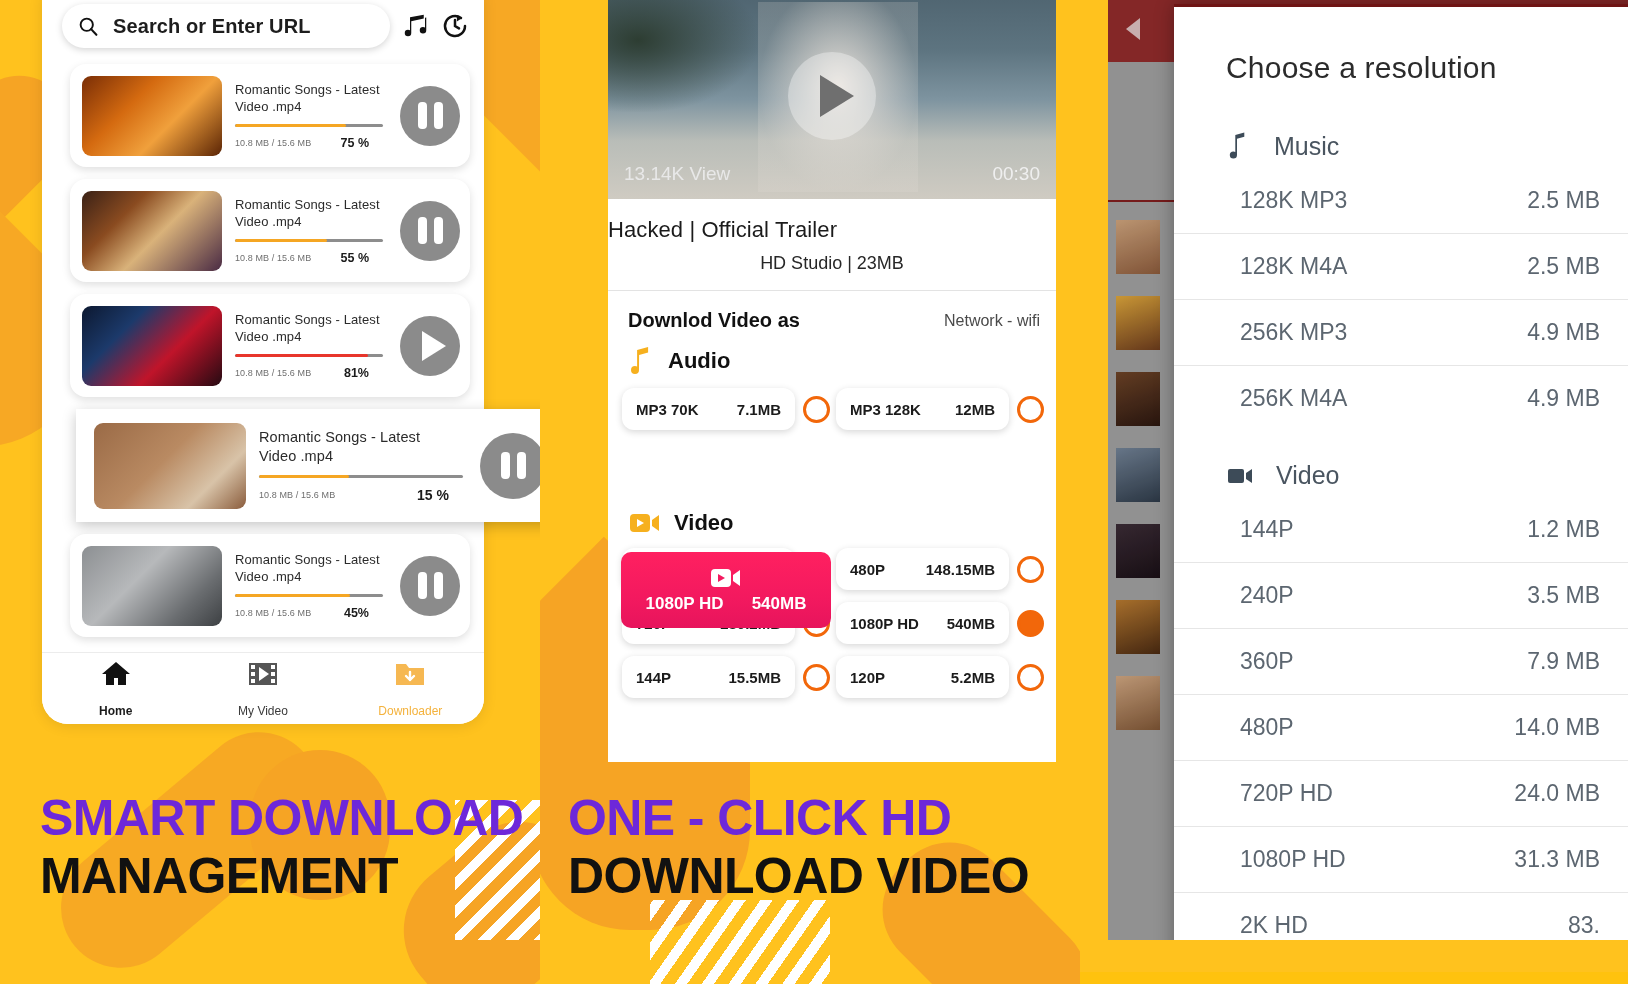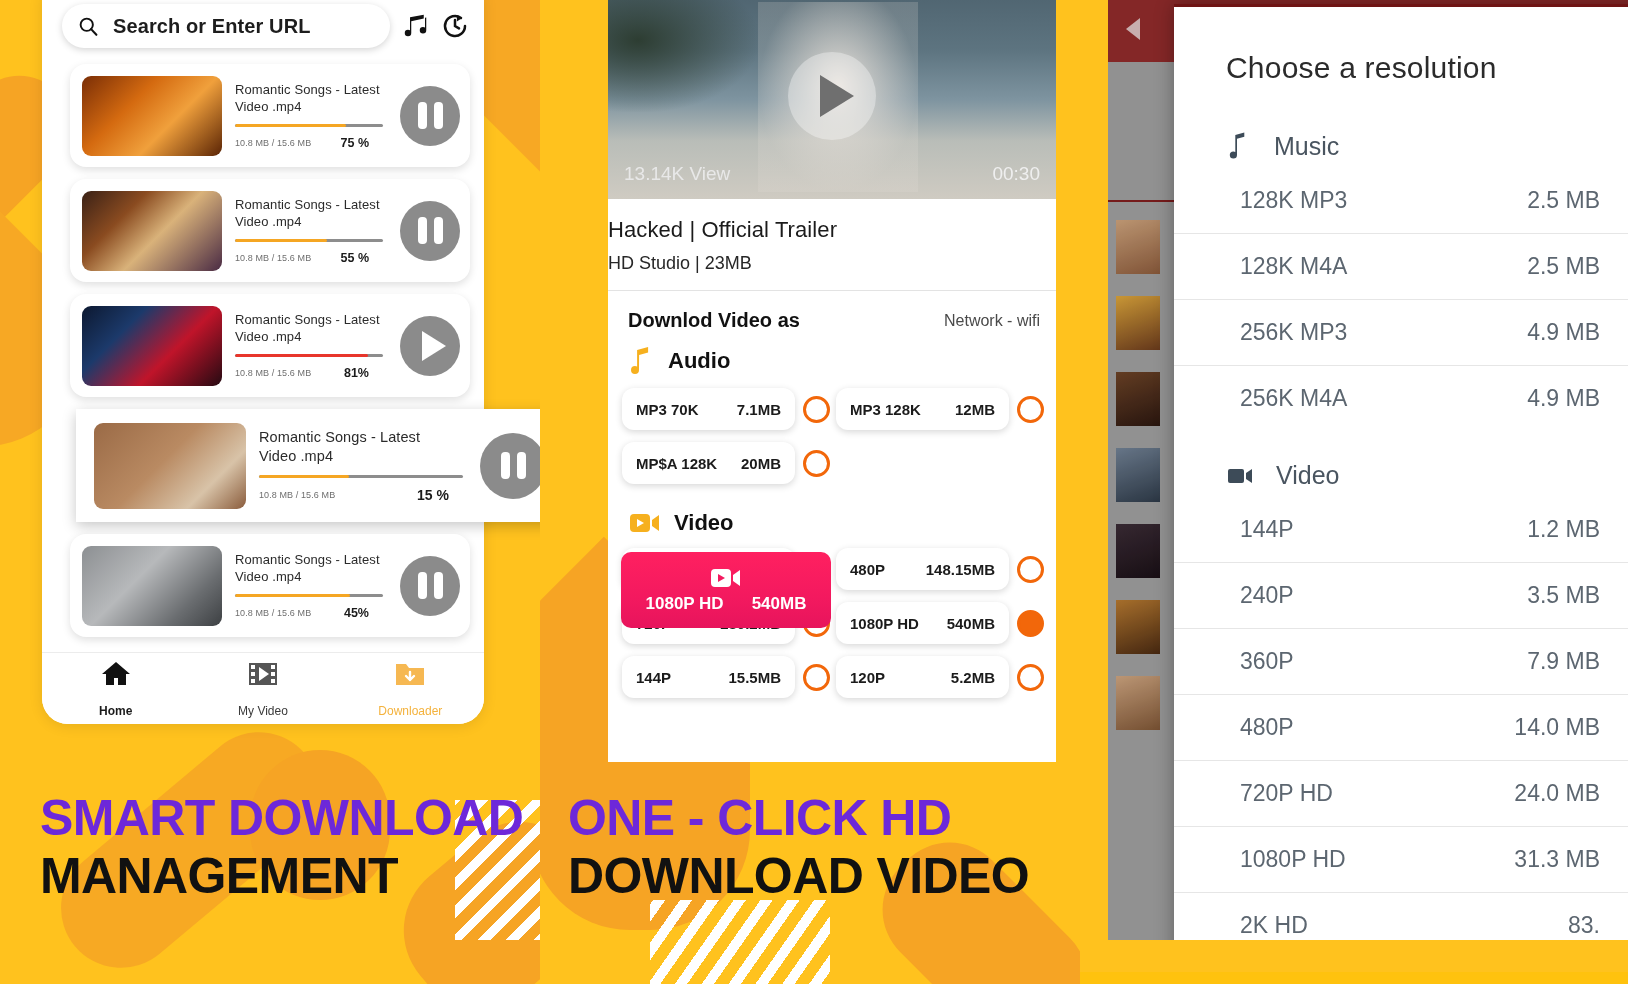--- a/index.html
+++ b/index.html
@@ -84,21 +84,21 @@
   .phone2 { position:absolute; left:68px; top:-8px; width:448px; height:770px; background:#fff; }
   .hero { position:relative; width:100%; height:207px; overflow:hidden; }
   .hero-grad { position:absolute; inset:0; }
   .hero-play { position:absolute; left:50%; top:50%; transform:translate(-50%,-50%);
     width:88px; height:88px; border-radius:50%; background:rgba(255,255,255,.35);
     display:flex; align-items:center; justify-content:center; }
   .hero-play i { width:0;height:0;border-left:34px solid #6f6f6f;border-top:21px solid transparent;border-bottom:21px solid transparent; margin-left:10px;}
   .hero-views { position:absolute; left:16px; bottom:14px; font-size:19px; color:#e8e8e8; font-weight:400; }
   .hero-dur { position:absolute; right:16px; bottom:14px; font-size:19px; color:#efefef; }
   .v-title { text-align:left; font-size:22px; color:#1b1b1b; padding:18px 0 0; letter-spacing:.1px;}
-  .v-sub { text-align:left; font-size:18px; color:#272727; padding:10px 0 16px; }
+  .v-sub { text-align:center; font-size:18px; color:#272727; padding:10px 0 16px; }
   .v-div { height:1px; background:#e3e3e3; }
   .dl-head { display:flex; align-items:center; justify-content:space-between; padding:18px 16px 0 20px;}
   .dl-head-l { font-size:20px; font-weight:700; color:#111; }
   .dl-head-r { font-size:16px; color:#4a4a4a; }
   .sec-head { display:flex; align-items:center; gap:14px; padding:14px 0 6px 22px; }
   .sec-title { font-size:22px; font-weight:700; color:#111; }
   .opt-grid { padding: 6px 8px 0 14px; }
   .opt-row { display:flex; gap:2px; margin-bottom:12px; }
   .opt-cell { flex:1; display:flex; align-items:center; gap:8px; }
   .opt-pill {
@@ -367,27 +367,20 @@
             </div>
             <div class="opt-cell">
               <div class="opt-pill">
                 <span class="opt-name">MP3 128K</span>
                 <span class="opt-size">12MB</span>
               </div>
               <span class="radio"></span>
             </div>
           </div>
           <div class="opt-row">
-            <div class="opt-cell">
-              <div class="opt-pill">
-                <span class="opt-name">MP$A 128K</span>
-                <span class="opt-size">20MB</span>
-              </div>
-              <span class="radio"></span>
-            </div>
             <div class="opt-cell empty">
               <div class="opt-pill">
                 <span class="opt-name"></span>
                 <span class="opt-size"></span>
               </div>
               <span class="radio"></span>
             </div>
           </div>
         </div>
 

